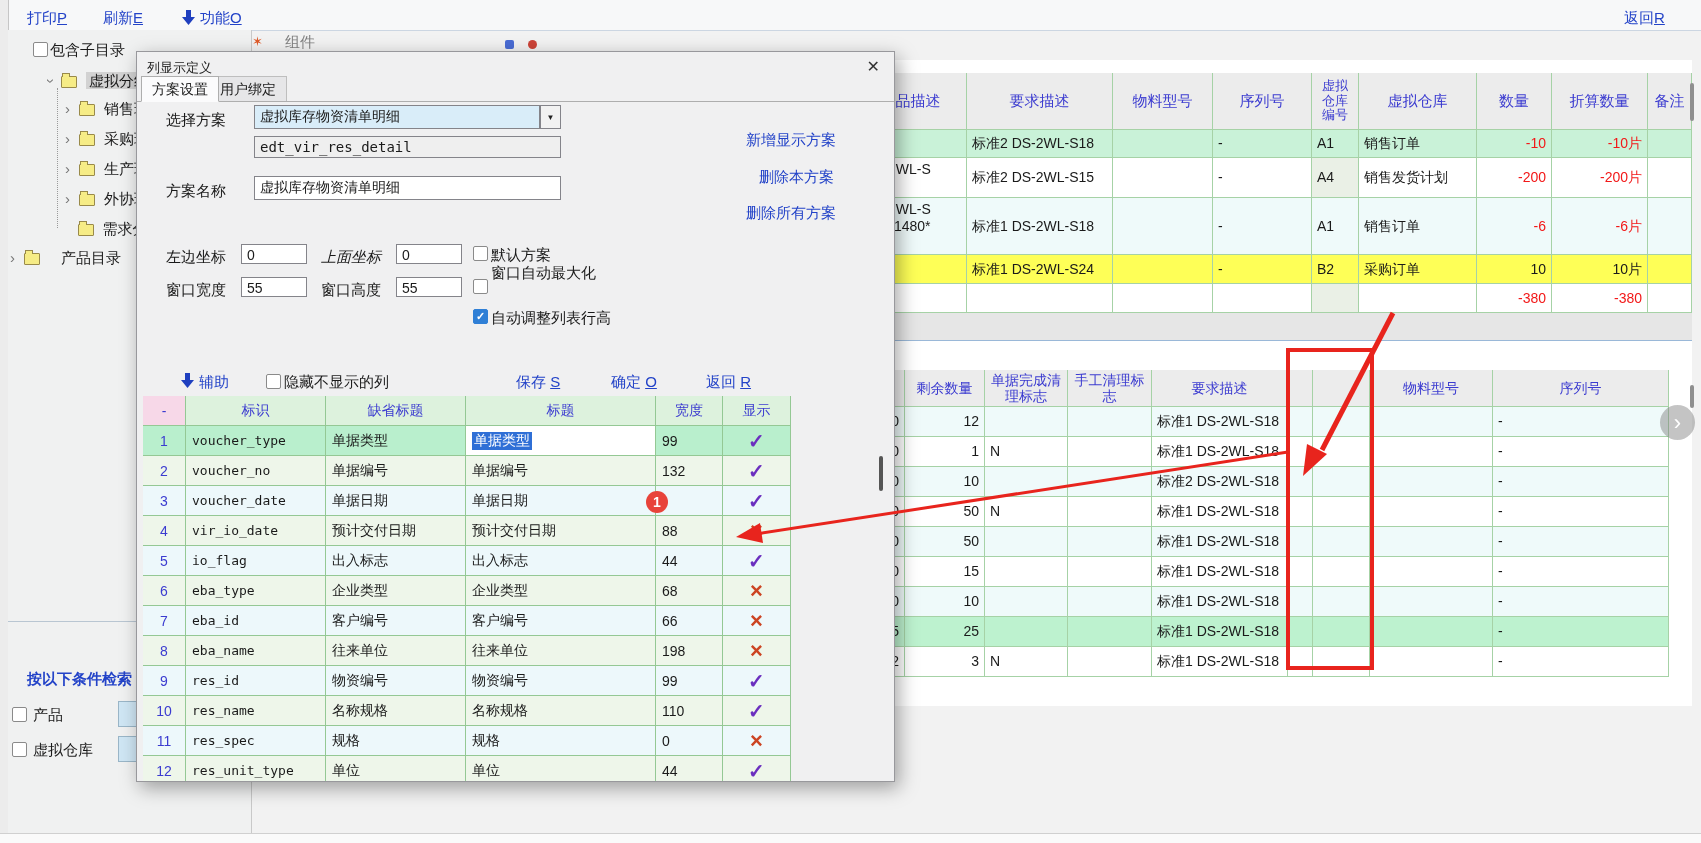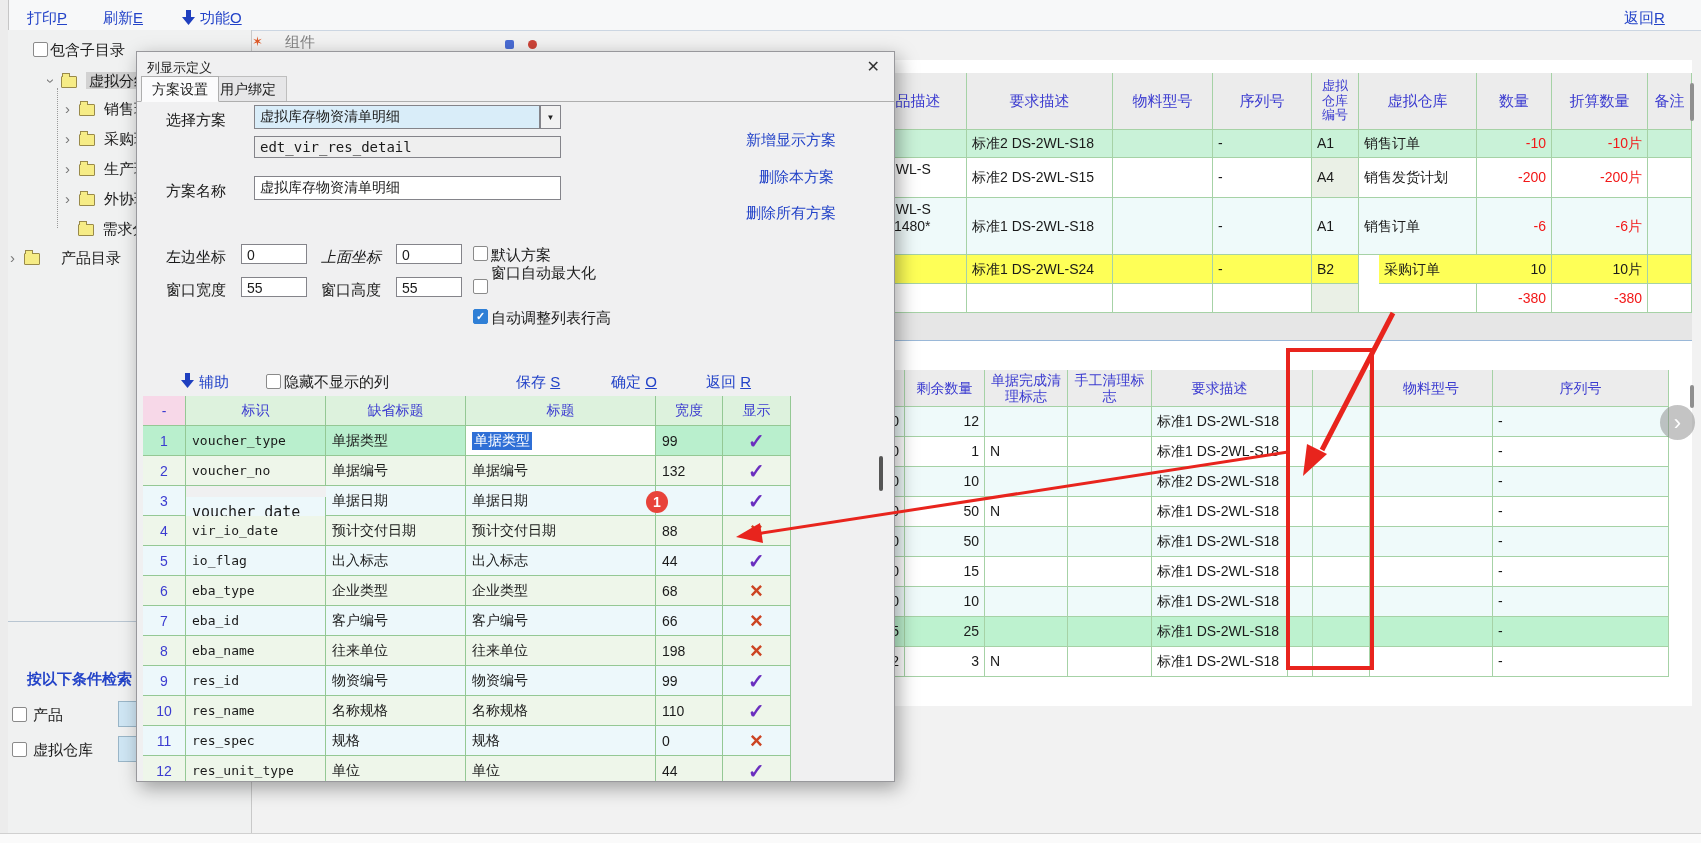--- a/index.html
+++ b/index.html
@@ -186,21 +186,21 @@
       <div class="tcell " style="left: 1312px; top: 198px; width: 47px; height: 57px; background: rgb(239, 250, 250); justify-content: flex-start;">A1</div>
       <div class="tcell " style="left: 1359px; top: 198px; width: 118px; height: 57px; background: rgb(239, 250, 250); justify-content: flex-start;">销售订单</div>
       <div class="tcell neg" style="left: 1477px; top: 198px; width: 75px; height: 57px; background: rgb(239, 250, 250); justify-content: flex-end;">-6</div>
       <div class="tcell neg" style="left: 1552px; top: 198px; width: 96px; height: 57px; background: rgb(239, 250, 250); justify-content: flex-end;">-6片</div>
       <div class="tcell " style="left: 1648px; top: 198px; width: 44px; height: 57px; background: rgb(239, 250, 250); justify-content: flex-start;"></div>
       <div class="tcell " style="left: 855px; top: 255px; width: 112px; height: 29px; background: rgb(254, 255, 87); justify-content: flex-start;"></div>
       <div class="tcell " style="left: 967px; top: 255px; width: 146px; height: 29px; background: rgb(254, 255, 87); justify-content: flex-start; text-align: center;">标准1 DS-2WL-S24</div>
       <div class="tcell " style="left: 1113px; top: 255px; width: 100px; height: 29px; background: rgb(254, 255, 87); justify-content: flex-start;"></div>
       <div class="tcell " style="left: 1213px; top: 255px; width: 99px; height: 29px; background: rgb(254, 255, 87); justify-content: flex-start;">-</div>
       <div class="tcell " style="left: 1312px; top: 255px; width: 47px; height: 29px; background: rgb(254, 255, 87); justify-content: flex-start;">B2</div>
-      <div class="tcell " style="left: 1359px; top: 255px; width: 118px; height: 29px; background: rgb(254, 255, 87); justify-content: flex-start; margin-left: 20px;">采购订单</div>
+      <div class="tcell " style="left: 1359px; top: 255px; width: 118px; height: 29px; background: rgb(254, 255, 87); justify-content: flex-start;">采购订单</div>
       <div class="tcell " style="left: 1477px; top: 255px; width: 75px; height: 29px; background: rgb(254, 255, 87); justify-content: flex-end;">10</div>
       <div class="tcell " style="left: 1552px; top: 255px; width: 96px; height: 29px; background: rgb(254, 255, 87); justify-content: flex-end;">10片</div>
       <div class="tcell " style="left: 1648px; top: 255px; width: 44px; height: 29px; background: rgb(254, 255, 87); justify-content: flex-start;"></div>
       <div class="tcell " style="left: 855px; top: 284px; width: 112px; height: 29px; background: rgb(255, 255, 255); justify-content: flex-start;"></div>
       <div class="tcell " style="left: 967px; top: 284px; width: 146px; height: 29px; background: rgb(255, 255, 255); justify-content: flex-start;"></div>
       <div class="tcell " style="left: 1113px; top: 284px; width: 100px; height: 29px; background: rgb(255, 255, 255); justify-content: flex-start;"></div>
       <div class="tcell " style="left: 1213px; top: 284px; width: 99px; height: 29px; background: rgb(255, 255, 255); justify-content: flex-start;"></div>
       <div class="tcell " style="left: 1312px; top: 284px; width: 47px; height: 29px; background: rgb(234, 240, 230); justify-content: flex-start;"></div>
       <div class="tcell " style="left: 1359px; top: 284px; width: 118px; height: 29px; background: rgb(255, 255, 255); justify-content: flex-start;"></div>
       <div class="tcell neg" style="left: 1477px; top: 284px; width: 75px; height: 29px; background: rgb(255, 255, 255); justify-content: flex-end;">-380</div>
@@ -371,21 +371,21 @@
         </div>
         <div class="gcell" style="left: 519px; top: 374px; width: 67px; height: 30px; background: rgb(185, 239, 205);">99</div>
         <div class="gcell mark-check" style="left: 586px; top: 374px; width: 68px; height: 30px; background: rgb(185, 239, 205);">✓</div>
         <div class="gcell gnum" style="left: 6px; top: 404px; width: 43px; height: 30px; background: rgb(238, 246, 234);">2</div>
         <div class="gcell mono" style="left: 49px; top: 404px; width: 140px; height: 30px; background: rgb(238, 246, 234); font-size: 13px;">voucher_no</div>
         <div class="gcell" style="left: 189px; top: 404px; width: 140px; height: 30px; background: rgb(238, 246, 234);">单据编号</div>
         <div class="gcell" style="left: 329px; top: 404px; width: 190px; height: 30px; background: rgb(238, 246, 234);">单据编号</div>
         <div class="gcell" style="left: 519px; top: 404px; width: 67px; height: 30px; background: rgb(238, 246, 234);">132</div>
         <div class="gcell mark-check" style="left: 586px; top: 404px; width: 68px; height: 30px; background: rgb(238, 246, 234);">✓</div>
         <div class="gcell gnum" style="left: 6px; top: 434px; width: 43px; height: 30px; background: rgb(237, 248, 251);">3</div>
-        <div class="gcell mono" style="left: 49px; top: 445px; width: 140px; height: 30px; background: rgb(237, 248, 251); font-size: 15px;">voucher_date</div>
+        <div class="gcell mono" style="left: 49px; top: 434px; width: 140px; height: 30px; background: rgb(237, 248, 251); font-size: 13px;">voucher_date</div>
         <div class="gcell" style="left: 189px; top: 434px; width: 140px; height: 30px; background: rgb(237, 248, 251);">单据日期</div>
         <div class="gcell" style="left: 329px; top: 434px; width: 190px; height: 30px; background: rgb(237, 248, 251);">单据日期</div>
         <div class="gcell" style="left: 519px; top: 434px; width: 67px; height: 30px; background: rgb(237, 248, 251);"></div>
         <div class="gcell mark-check" style="left: 586px; top: 434px; width: 68px; height: 30px; background: rgb(237, 248, 251);">✓</div>
         <div class="gcell gnum" style="left: 6px; top: 464px; width: 43px; height: 30px; background: rgb(238, 246, 234);">4</div>
         <div class="gcell mono" style="left: 49px; top: 464px; width: 140px; height: 30px; background: rgb(238, 246, 234); font-size: 13px;">vir_io_date</div>
         <div class="gcell" style="left: 189px; top: 464px; width: 140px; height: 30px; background: rgb(238, 246, 234);">预计交付日期</div>
         <div class="gcell" style="left: 329px; top: 464px; width: 190px; height: 30px; background: rgb(238, 246, 234);">预计交付日期</div>
         <div class="gcell" style="left: 519px; top: 464px; width: 67px; height: 30px; background: rgb(238, 246, 234);">88</div>
         <div class="gcell mark-cross" style="left: 586px; top: 464px; width: 68px; height: 30px; background: rgb(238, 246, 234);">×</div>

